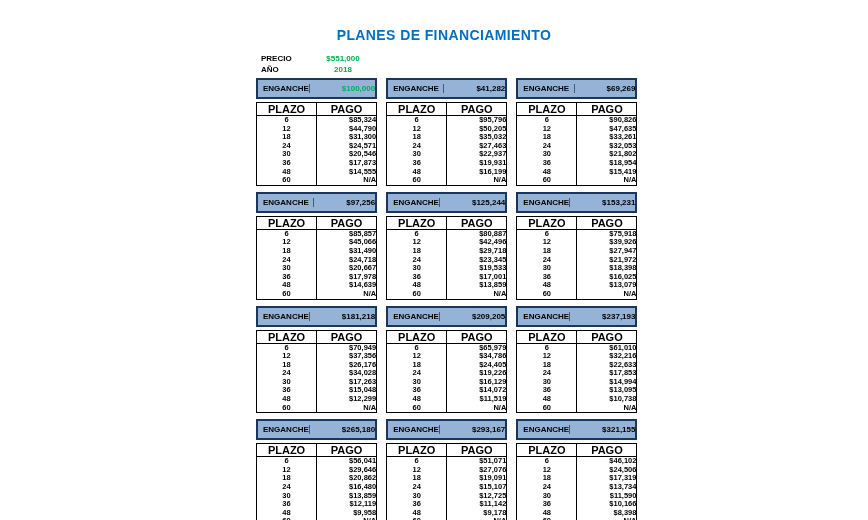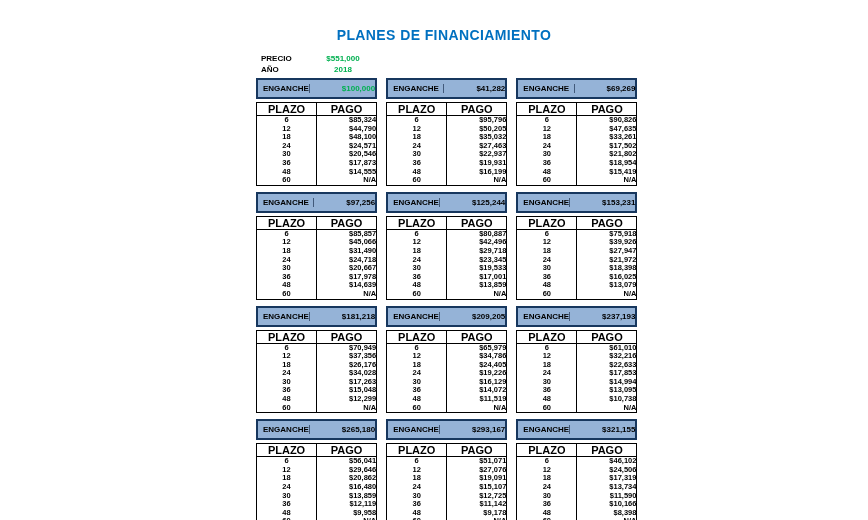--- a/index.html
+++ b/index.html
@@ -123,21 +123,21 @@
               <tr>
                 <td class="plazo-cell">6</td>
                 <td class="pago-cell">$85,324</td>
               </tr>
               <tr>
                 <td class="plazo-cell">12</td>
                 <td class="pago-cell">$44,790</td>
               </tr>
               <tr>
                 <td class="plazo-cell">18</td>
-                <td class="pago-cell">$48,100</td>
+                <td class="pago-cell">$31,300</td>
               </tr>
               <tr>
                 <td class="plazo-cell">24</td>
                 <td class="pago-cell">$24,571</td>
               </tr>
               <tr>
                 <td class="plazo-cell">30</td>
                 <td class="pago-cell">$20,546</td>
               </tr>
               <tr>
@@ -225,21 +225,21 @@
               <tr>
                 <td class="plazo-cell">12</td>
                 <td class="pago-cell">$47,635</td>
               </tr>
               <tr>
                 <td class="plazo-cell">18</td>
                 <td class="pago-cell">$33,261</td>
               </tr>
               <tr>
                 <td class="plazo-cell">24</td>
-                <td class="pago-cell">$17,502</td>
+                <td class="pago-cell">$32,053</td>
               </tr>
               <tr>
                 <td class="plazo-cell">30</td>
                 <td class="pago-cell">$21,802</td>
               </tr>
               <tr>
                 <td class="plazo-cell">36</td>
                 <td class="pago-cell">$18,954</td>
               </tr>
               <tr>

